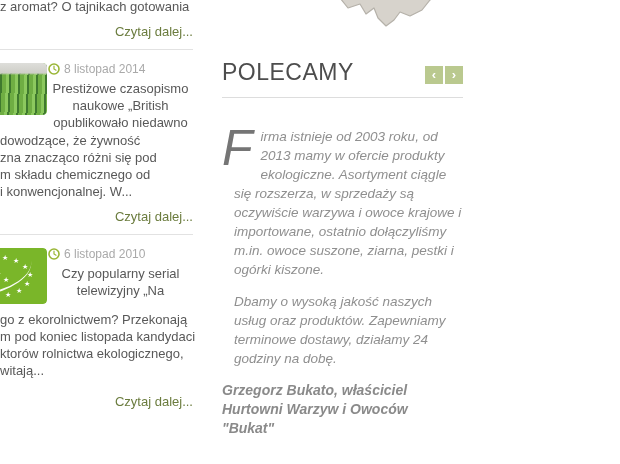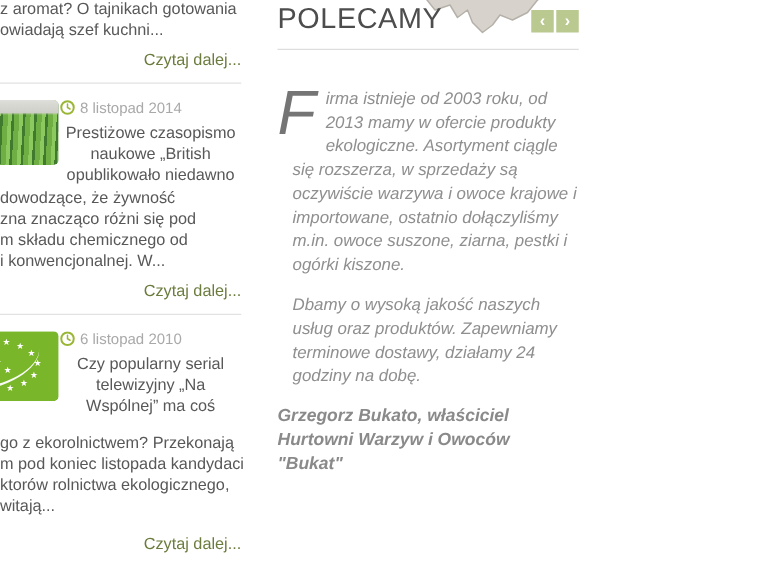--- a/index.html
+++ b/index.html
@@ -26,42 +26,41 @@
   .thumb-field:before{content:"";position:absolute;left:0;top:2px;width:100px;height:9px;
       background:linear-gradient(100deg,rgba(60,60,55,.75) 0 2px,rgba(0,0,0,0) 2px 14px,rgba(60,60,55,.6) 14px 16px,rgba(0,0,0,0) 16px);}
   .thumb-eulogo{height:56px;background:#7ab629;}
   .eu-star{position:absolute;color:#fff;font-size:7px;line-height:7px;}
   .eu-swoosh{position:absolute;left:8px;top:10px;width:78px;height:34px;border:none;
       border-bottom:2px solid rgba(255,255,255,.95);border-radius:0 0 90% 40%/0 0 100% 55%;transform:rotate(-8deg);}
   .lines-full{margin-top:1px;}
   
   .sidebar{position:absolute;left:222px;top:0;width:241px;}
   .map-wrap{position:absolute;left:60px;top:-58px;width:186px;height:94px;pointer-events:none;}
-  .sb-header{position:relative;height:30px;}
+  .sb-header{position:relative;margin-top:58px;height:30px;}
   .sb-title{font-size:23px;font-weight:400;color:#4d4d4d;letter-spacing:.5px;line-height:28px;}
   .sb-nav{position:absolute;right:0;top:8px;display:flex;gap:2px;}
   .sb-arrow{width:18px;height:18px;background:#bac98f;border:none;color:#fff;font-size:13px;
       line-height:18px;text-align:center;cursor:pointer;padding:0;font-weight:bold;
       font-family:"Liberation Sans",sans-serif;}
   .sb-divider{border:none;border-top:1px solid #ddd;margin:9px 0 0 0;height:0;}
   .testimonial{margin-top:29px;color:#8f8f8f;font-style:italic;font-size:13.5px;line-height:19px;}
   .dropcap{float:left;font-size:50px;line-height:37px;margin:3px 8px 0 0;color:#757575;font-style:italic;font-weight:400;}
   .testimonial p{margin:0 0 13px 12px;}
   .attribution{font-weight:bold;color:#8a8a8a;font-style:italic;font-size:14px;line-height:19px;margin-top:2px;}
 </style>
 </head>
 <body>
 
 <div id="screen">
 
   <div class="news-col">
 
     <div class="partial-item">
       <div class="news-line">z aromat? O tajnikach gotowania</div>
-      <div class="news-line">owiadają szef kuchni...</div>
       <div class="read-more-row">
         <a class="read-more">Czytaj dalej...</a>
       </div>
       <hr class="divider">
     </div>
 
     <div class="news-item">
       <div class="thumb-clip">
         <div class="thumb-inner">
           <div class="thumb-field"></div>
@@ -113,21 +112,20 @@
       <div class="item-head">
         <div class="date-row">
           <svg class="clock" viewBox="0 0 12 12">
             <circle cx="6" cy="6" r="5" fill="none" stroke="#9ab636" stroke-width="1.6"></circle>
             <path d="M6 3.2 V6 L8 7.2" fill="none" stroke="#9ab636" stroke-width="1.2" stroke-linecap="round"></path>
           </svg>
           <span>6 listopad 2010</span>
         </div>
         <div class="news-line">Czy popularny serial</div>
         <div class="news-line">telewizyjny „Na</div>
-        <div class="news-line">Wspólnej” ma coś</div>
       </div>
       <div class="lines-full" style="margin-top:12px;">
         <div class="news-line">go z ekorolnictwem? Przekonają</div>
         <div class="news-line">m pod koniec listopada kandydaci</div>
         <div class="news-line">ktorów rolnictwa ekologicznego,</div>
         <div class="news-line">witają...</div>
       </div>
       <div class="read-more-row" style="margin-top:13px;">
         <a class="read-more">Czytaj dalej...</a>
       </div>

